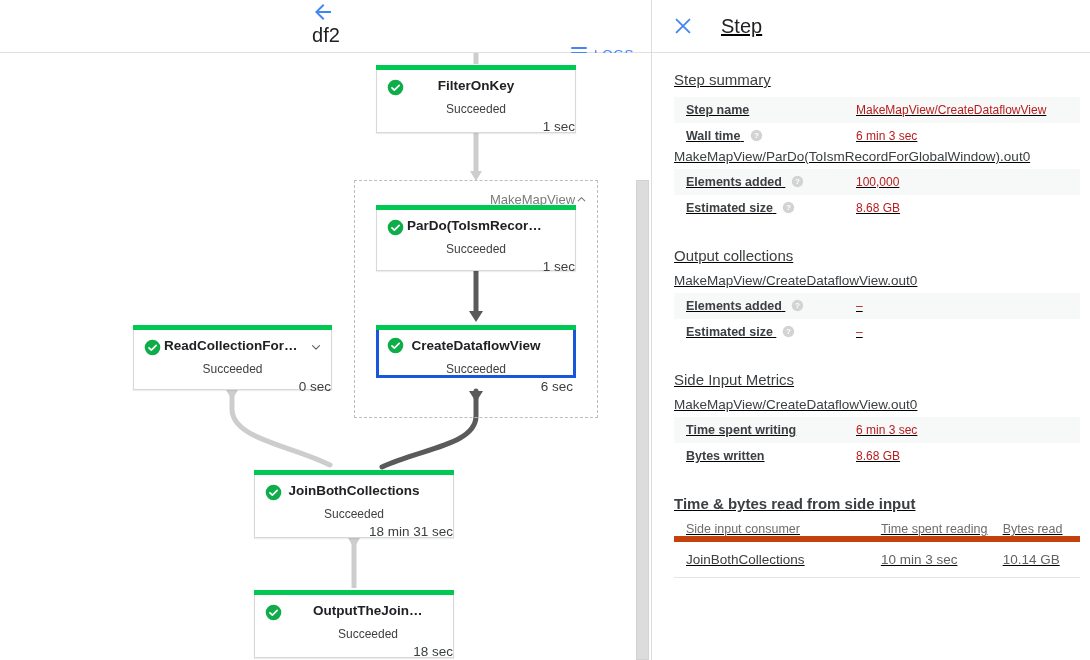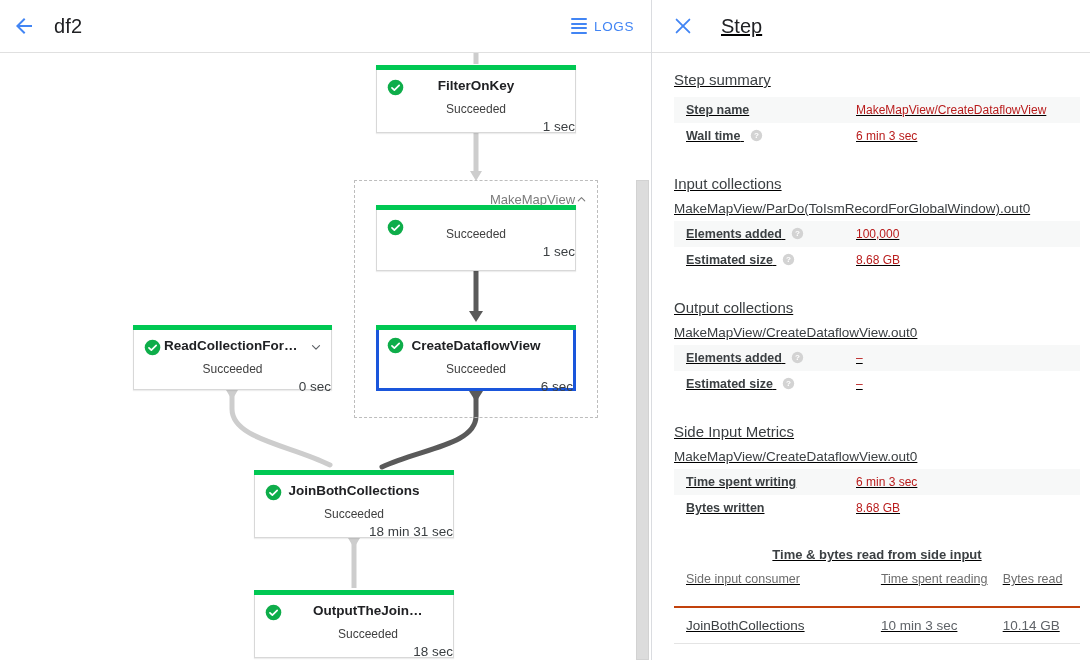--- a/index.html
+++ b/index.html
@@ -19,21 +19,21 @@
     width: 652px; height: 660px;
     background: #fff;
     border-right: 1px solid #dadce0;
     overflow: hidden;
   }
   #left-header {
     position: absolute; top: 0; left: 0;
     width: 652px; height: 53px;
     background: #fff;
     border-bottom: 1px solid #e0e0e0;
-    display: flex; align-items: center;
+    display: flex; align-items: center; flex-direction: column;
   }
   #back-btn {
     width: 24px; height: 24px; margin-left: 12px; margin-right: 18px;
     cursor: pointer; flex: none;
   }
   #page-title {
     font-size: 20px; color: #202124; font-weight: 400; letter-spacing: .1px;
   }
   #logs-btn {
     margin-left: auto; margin-right: 18px;
@@ -154,27 +154,27 @@
   table.kv td.k { font-weight: bold; color: #3c4043; width: 170px; white-space: nowrap; }
   table.kv td.v { color: #b91c1c; font-size: 12px; }
 
   .qmark {
     display:inline-block; vertical-align:-2px; margin-left: 6px;
     width: 13px; height: 13px;
   }
 
   
   .sub-title {
-    font-size: 13px; font-weight: bold; color: #3c4043; margin: 26px 0 0 0; text-align: center;
+    font-size: 15px; font-weight: bold; color: #3c4043; margin: 26px 0 0 0;
   }
   table.readtbl { width: 100%; border-collapse: collapse; margin-top: 6px; }
   table.readtbl th {
     font-size: 12.5px; font-weight: 400; color: #6d6d6d;
-    text-align: left; padding: 4px 0 20px 12px;
-    border-bottom: 2px solid #c2410c;
+    text-align: left; padding: 4px 0 0 12px;
+    border-bottom: 6px solid #c2410c;
   }
   table.readtbl th.num, table.readtbl td.num { text-align: left; }
   table.readtbl td {
     font-size: 13.5px; color: #3c4043;
     padding: 10px 0 10px 12px;
     border-bottom: 1px solid #e4e4e4;
   }
   table.readtbl td.dim { color: #5f6368; }
 </style>
 </head>
@@ -243,26 +243,27 @@
         </div>
       </div>
 
       <div class="node" style="left:376px; top:152px; width:200px; height:66px;">
         <span class="topbar"></span>
         <svg class="check" viewBox="0 0 24 24">
           <circle cx="12" cy="12" r="11" fill="#0ead4a"></circle>
           <path d="M7 12.4l3.4 3.4L17.2 9" stroke="#fff" stroke-width="2.4" fill="none" stroke-linecap="round" stroke-linejoin="round"></path>
         </svg>
         <div class="body">
+          <div class="nname">ParDo(ToIsmRecordFor…</div>
           <div class="nstatus">Succeeded</div>
           <div class="ntime">1 sec</div>
         </div>
       </div>
 
-      <div class="node selected" style="left:376px; top:272px; width:200px; height:66px;">
+      <div class="node selected" style="left:376px; top:272px; width:200px; height:53px;">
         <span class="topbar"></span>
         <svg class="check" viewBox="0 0 24 24" style="left:8px;top:12px;">
           <circle cx="12" cy="12" r="11" fill="#0ead4a"></circle>
           <path d="M7 12.4l3.4 3.4L17.2 9" stroke="#fff" stroke-width="2.4" fill="none" stroke-linecap="round" stroke-linejoin="round"></path>
         </svg>
         <div class="body">
           <div class="nname">CreateDataflowView</div>
           <div class="nstatus">Succeeded</div>
           <div class="ntime">6 sec</div>
         </div>
@@ -343,21 +344,20 @@
             <svg class="qmark" viewBox="0 0 24 24">
               <circle cx="12" cy="12" r="10.5" fill="#d3d3d3"></circle>
               <text x="12" y="17" text-anchor="middle" font-size="15" font-family="Liberation Sans, sans-serif" fill="#fff">?</text>
             </svg>
           </td>
           <td class="v">6 min 3 sec</td>
         </tr>
       </tbody>
         </table>
 
-      <div class="sec-title gap">Input collections</div>
       <div class="coll-name">MakeMapView/ParDo(ToIsmRecordForGlobalWindow).out0</div>
       <table class="kv">
         <tbody>
             <tr class="alt">
           <td class="k">
             <span>Elements added</span>
             <svg class="qmark" viewBox="0 0 24 24">
               <circle cx="12" cy="12" r="10.5" fill="#d3d3d3"></circle>
               <text x="12" y="17" text-anchor="middle" font-size="15" font-family="Liberation Sans, sans-serif" fill="#fff">?</text>
             </svg>

